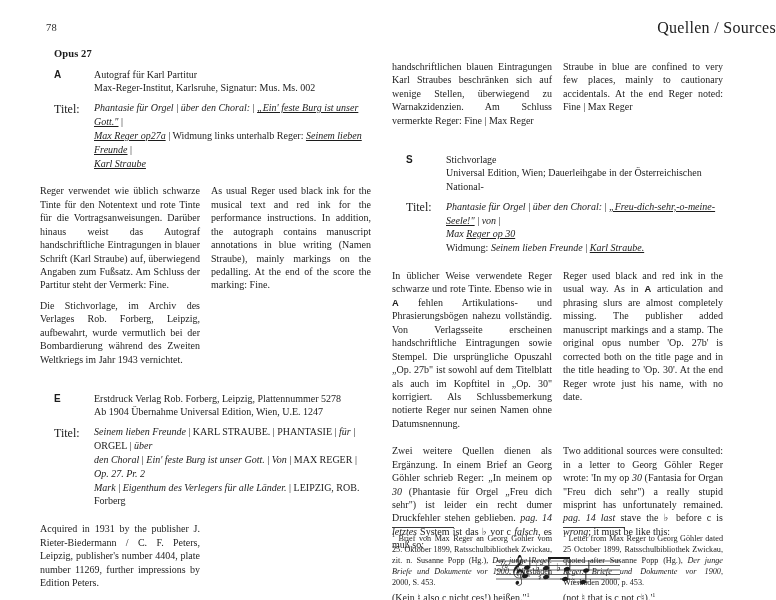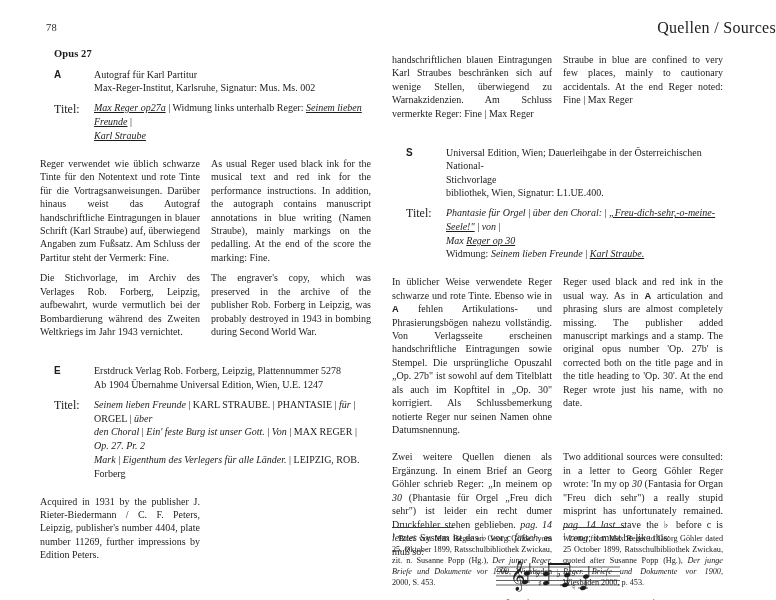--- a/index.html
+++ b/index.html
@@ -181,36 +181,38 @@
         <div class="source-body">
           <span class="ln">Autograf für Karl Partitur</span>
           <span class="ln">Max-Reger-Institut, Karlsruhe, Signatur: Mus. Ms. 002</span>
         </div>
       </div>
 
       <div class="source-block titel">
         <div class="source-label">Titel:</div>
         <div class="source-body">
           <span class="ln">
+            <span>Phantasie für Orgel</span><span class="rm"> | </span><span>über den Choral:</span><span class="rm"> | </span><span class="u">„Ein' feste Burg ist unser Gott."</span><span class="rm"> |</span>
+          </span>
+          <span class="ln">
             <span class="u">Max Reger op27a</span><span class="rm"> | </span><span class="rm">Widmung links unterhalb Reger:</span><span class="rm"> </span><span class="u">Seinem lieben Freunde</span><span class="rm"> |</span>
           </span>
           <span class="ln">
             <span class="u">Karl Straube</span>
           </span>
         </div>
       </div>
 
       <div class="cols">
         <div class="col">
           <p>Reger verwendet wie üblich schwarze Tinte für den Notentext und rote Tinte für die Vortragsanweisungen. Darüber hinaus weist das Autograf handschriftliche Eintragungen in blauer Schrift (Karl Straube) auf, überwiegend Angaben zum Fußsatz. Am Schluss der Partitur steht der Vermerk: Fine.</p>
           <p>Die Stichvorlage, im Archiv des Verlages Rob. Forberg, Leipzig, aufbewahrt, wurde vermutlich bei der Bombardierung während des Zweiten Weltkriegs im Jahr 1943 vernichtet.</p>
         </div>
         <div class="col">
           <p>As usual Reger used black ink for the musical text and red ink for the performance instructions. In addition, the autograph contains manuscript annotations in blue writing (Namen Straube), mainly markings on the pedalling. At the end of the score the marking: Fine.</p>
-          <p>The engraver's copy, which was preserved in the archive of the publisher Rob. Forberg in Leipzig, was probably destroyed in 1943 in bombing during Second World War.</p>
         </div>
       </div>
 
       <div class="spacer-lg"></div>
 
       <div class="source-block">
         <div class="source-sigil">E</div>
         <div class="source-body">
           <span class="ln">Erstdruck Verlag Rob. Forberg, Leipzig, Plattennummer 5278</span>
           <span class="ln">Ab 1904 Übernahme Universal Edition, Wien, U.E. 1247</span>
@@ -237,37 +239,36 @@
           <p>Acquired in 1931 by the publisher J. Rieter-Biedermann / C. F. Peters, Leipzig, publisher's number 4404, plate number 11269, further impressions by Edition Peters.</p>
         </div>
       </div>
 
       <div class="spacer-lg"></div>
 
     </div>
 
     <div class="half">
 
-      <div class="cols" style="margin-top:5px;">
+      <div class="cols" style="margin-top:12px;">
         <div class="col">
           <p>handschriftlichen blauen Eintragungen Karl Straubes beschränken sich auf wenige Stellen, überwiegend zu Warnakzidenzien. Am Schluss vermerkte Reger: Fine | Max Reger</p>
         </div>
         <div class="col">
           <p>Straube in blue are confined to very few places, mainly to cautionary accidentals. At the end Reger noted: Fine | Max Reger</p>
         </div>
       </div>
 
       <div class="spacer-lg"></div>
 
       <div class="source-block">
         <div class="source-sigil">S</div>
         <div class="source-body">
+          <span class="ln">Stichvorlage</span>
           <span class="ln">Universal Edition, Wien; Dauerleihgabe in der Österreichischen National-</span>
-          <span class="ln">Stichvorlage</span>
-          <span class="ln">bibliothek, Wien, Signatur: L1.UE.400.</span>
         </div>
       </div>
 
       <div class="source-block titel">
         <div class="source-label">Titel:</div>
         <div class="source-body">
           <span class="ln">
             <span>Phantasie für Orgel</span><span class="rm"> | </span><span>über den Choral:</span><span class="rm"> | </span><span class="u">„Freu-dich-sehr,-o-meine-Seele!"</span><span class="rm"> | </span><span>von</span><span class="rm"> |</span>
           </span>
           <span class="ln">

